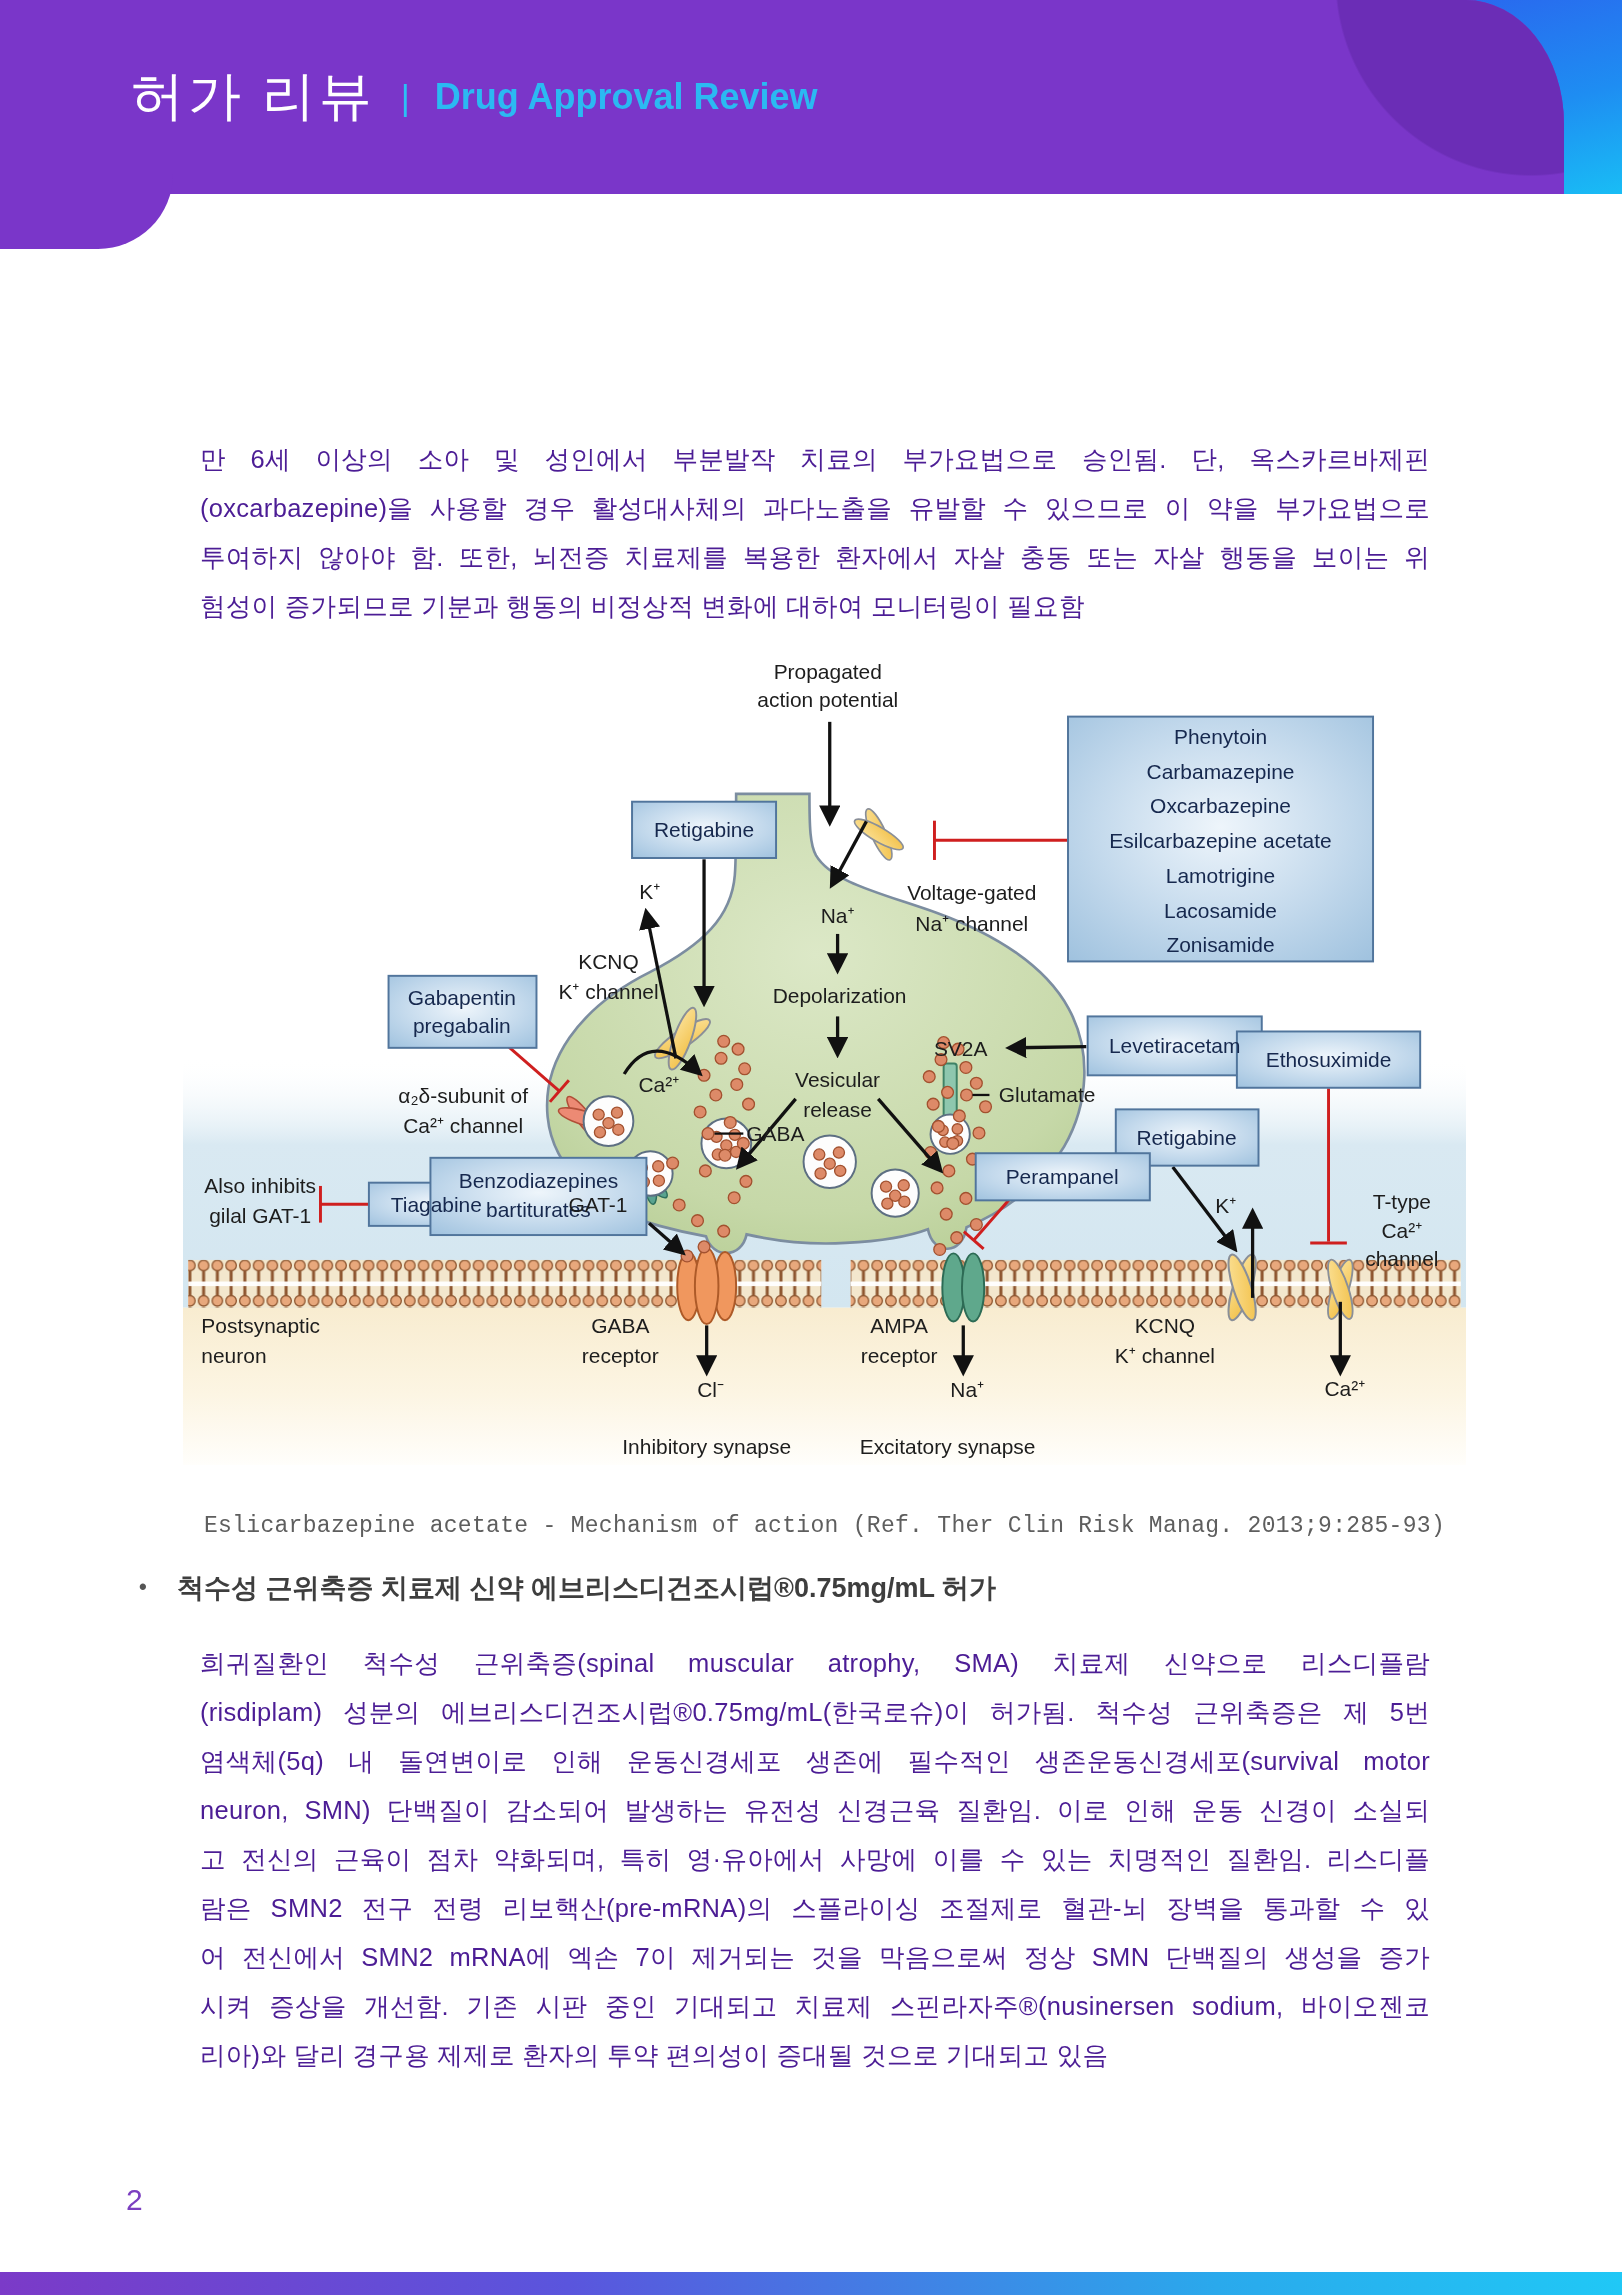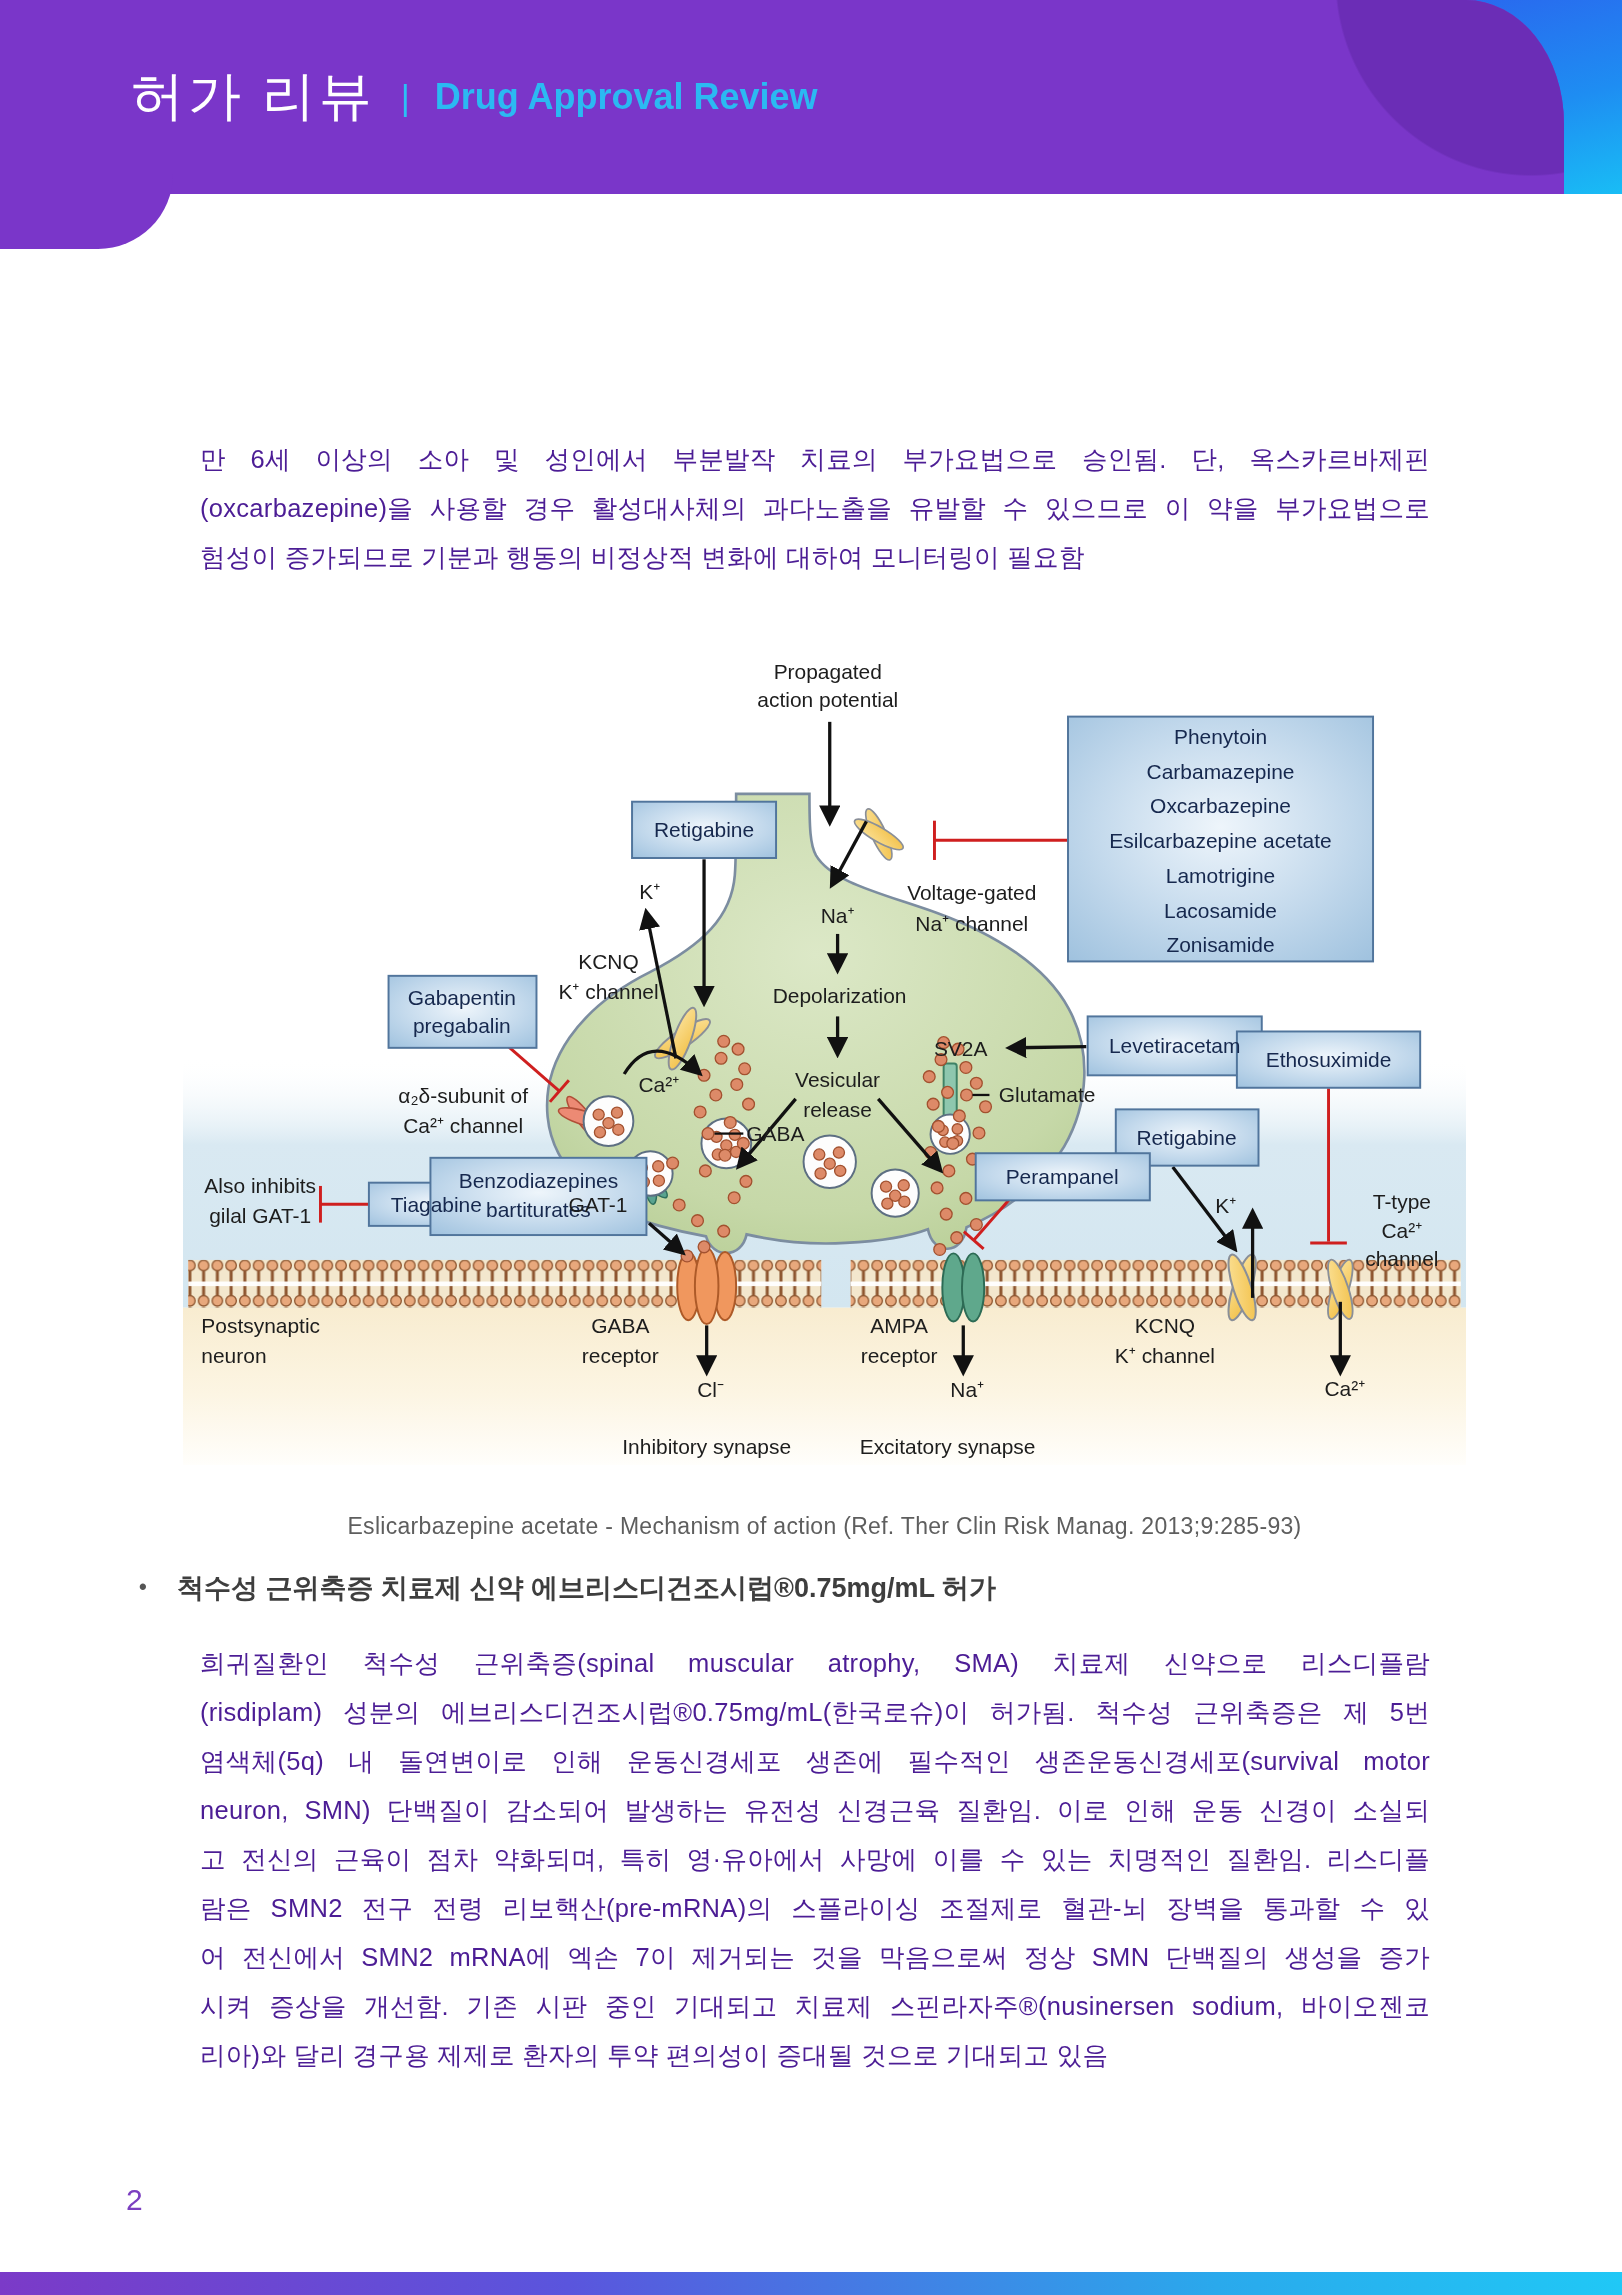--- a/index.html
+++ b/index.html
@@ -18,21 +18,21 @@
   .hdr-inner{position:absolute;left:131px;top:0;height:194px;display:flex;align-items:center;gap:25px;}
   .t-ko{font-family:"Liberation Serif",serif;font-size:53px;color:#ffffff;letter-spacing:3.9px;font-weight:400;}
   .t-sep{color:#2bc0f5;font-size:35px;font-weight:300;transform:translateY(1.3px);}
   .t-en{color:#2bb9f2;font-size:36px;font-weight:bold;letter-spacing:0px;}
 
   
   .para{position:absolute;left:200px;width:1230px;font-size:25.5px;color:#4c1d95;letter-spacing:0.3px;}
   .pline{height:49px;line-height:49px;text-align:justify;text-align-last:justify;white-space:normal;}
   .pl-last{text-align-last:left;}
   .caption{position:absolute;left:183px;top:1513px;width:1283px;text-align:center;
-    font-size:23px;color:#5e5e5e;letter-spacing:0.3px;}
+    font-size:23px;color:#5e5e5e;letter-spacing:0.3px;font-family:Liberation Mono, monospace;}
   .heading{position:absolute;left:139px;top:1570px;width:1341px;font-size:27px;font-weight:bold;color:#3e3e3e;}
   .heading .bullet{display:inline-block;width:38px;font-size:22px;transform:translateY(-2.6px);color:#555;}
   .pagenum{position:absolute;left:126px;top:2183px;font-size:30px;color:#7b3fc0;}
   .footbar{position:absolute;left:0;top:2272px;width:1623px;height:23.6px;
     background:linear-gradient(90deg,#7b3ac8 0%,#5a55dd 35%,#2aa9ec 75%,#20c8f6 100%);}
 
   
   .fig{position:absolute;left:183px;top:638px;width:1283px;height:838px;}
   .lb{font-size:32px;fill:#1d1d1d;}
   .bt{font-size:32px;fill:#16284e;}
@@ -53,20 +53,21 @@
   <div class="hdr-inner">
     <span class="t-ko">허가 리뷰</span>
     <span class="t-sep">|</span>
     <span class="t-en">Drug Approval Review</span>
   </div>
 </div>
 
 <div class="para" style="top:435px;">
   <div class="pline">만 6세 이상의 소아 및 성인에서 부분발작 치료의 부가요법으로 승인됨. 단, 옥스카르바제핀</div>
   <div class="pline">(oxcarbazepine)을 사용할 경우 활성대사체의 과다노출을 유발할 수 있으므로 이 약을 부가요법으로</div>
+  <div class="pline">투여하지 않아야 함. 또한, 뇌전증 치료제를 복용한 환자에서 자살 충동 또는 자살 행동을 보이는 위</div>
   <div class="pline pl-last">험성이 증가되므로 기분과 행동의 비정상적 변화에 대하여 모니터링이 필요함</div>
 </div>
 
 <svg class="fig" viewBox="0 0 1960 1280">
   <defs>
     <radialGradient id="gbox" cx="50%" cy="45%" r="75%">
       <stop offset="0%" stop-color="#eef5fb"></stop>
         <stop offset="55%" stop-color="#c3d9ec"></stop>
         <stop offset="100%" stop-color="#9ec1de"></stop>
     </radialGradient>

